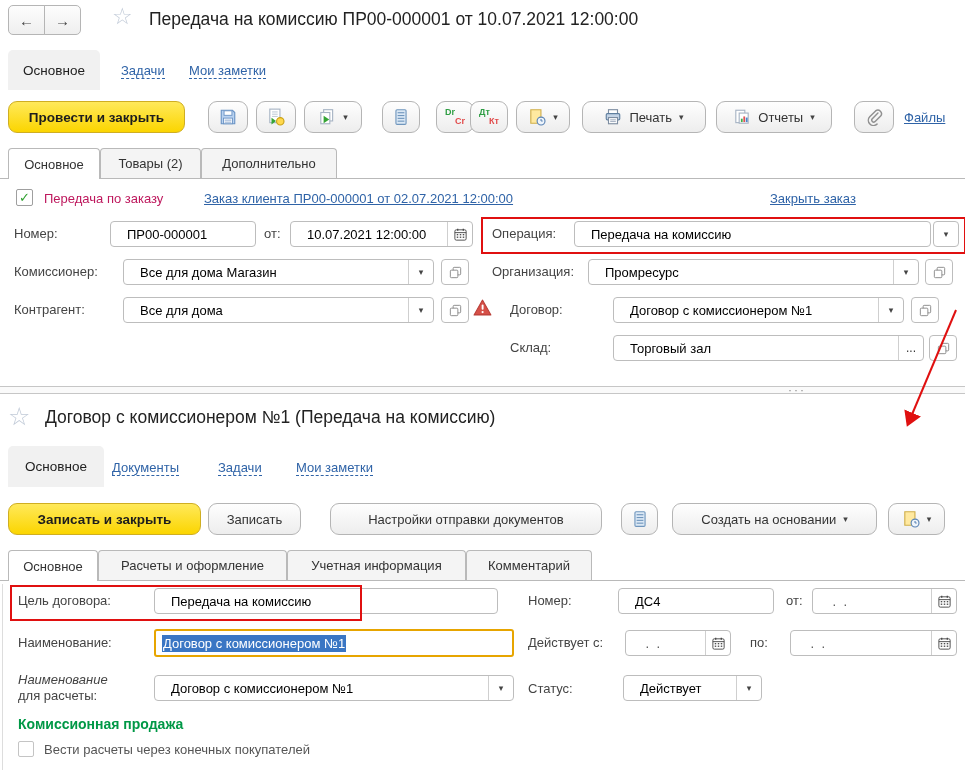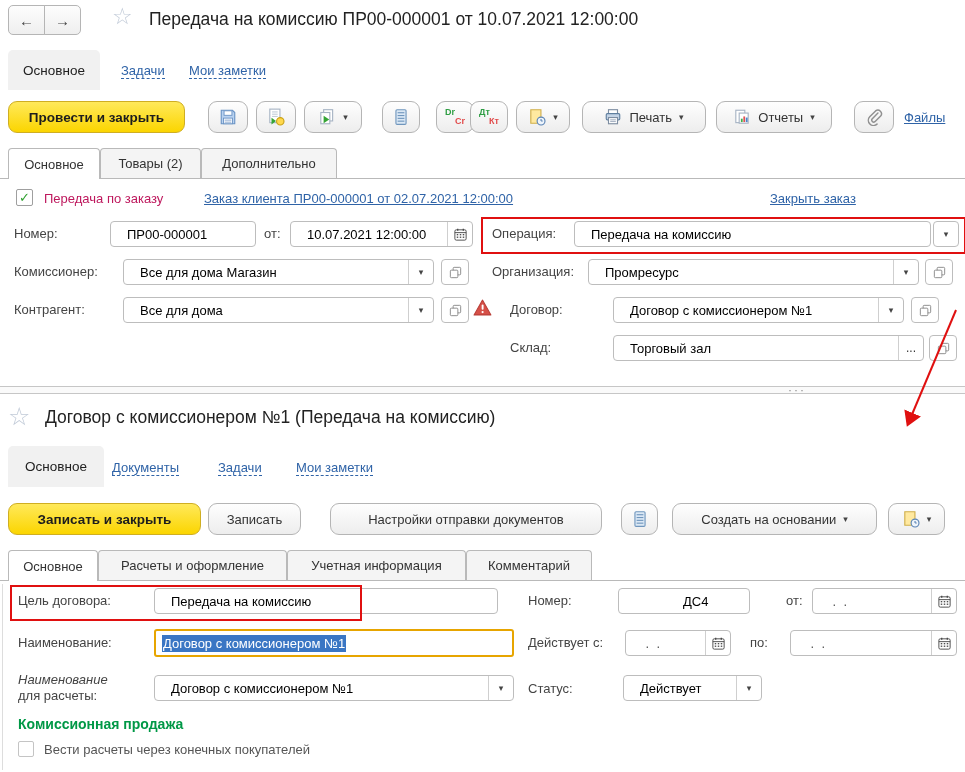--- a/index.html
+++ b/index.html
@@ -337,21 +337,21 @@
 
     <div class="leftline" style="left:2px;top:190px;height:186px;"></div>
 
     <span class="lbl" style="left:18px;top:199px;">Цель договора:</span>
     <div class="inp" style="left:154px;top:194px;width:344px;">
         <span class="txt">Передача на комиссию</span>
       </div>
     <div class="annot" style="left:10px;top:191px;width:348px;height:32px;"></div>
 
     <span class="lbl" style="left:528px;top:199px;">Номер:</span>
-    <div class="inp" style="left:618px;top:194px;width:132px;padding-left:48px;">
+    <div class="inp" style="left:618px;top:194px;width:156px;">
         <span class="txt">ДС4</span>
       </div>
 
     <span class="lbl" style="left:786px;top:199px;">от:</span>
     <div class="combo" style="left:812px;top:194px;width:145px;">
       <span class="txt" style="color:#555;"> .  .</span>
       <span class="cellbtn">
           <svg width="15" height="15" viewBox="0 0 16 16">
             <rect x="2" y="3" width="12" height="11" rx="1.5" fill="#fff" stroke="#4a4a4a"></rect>
             <line x1="2" y1="6" x2="14" y2="6" stroke="#4a4a4a"></line>

